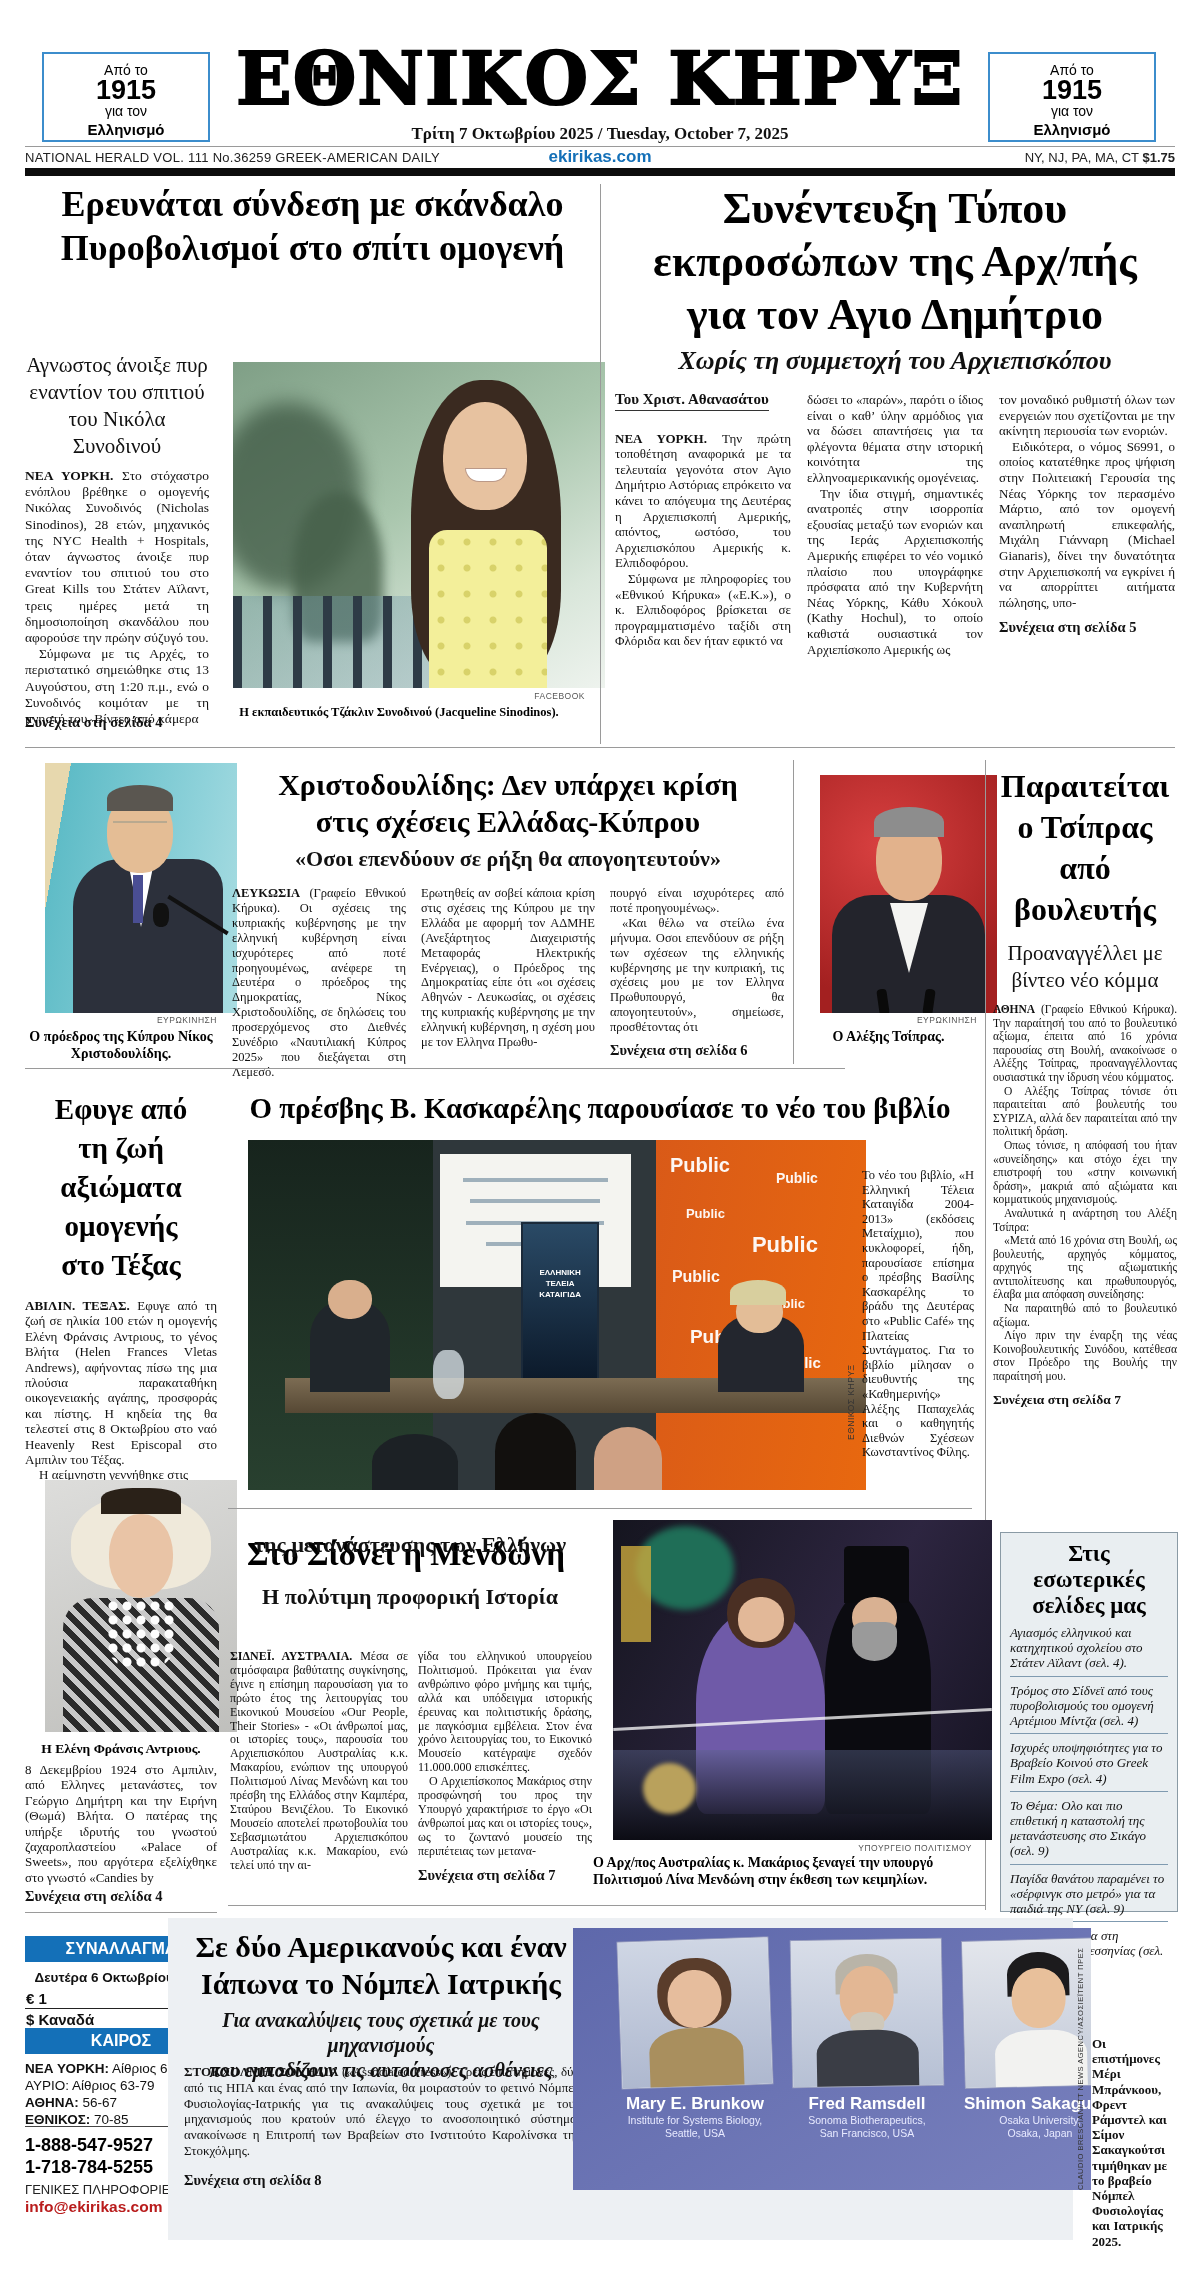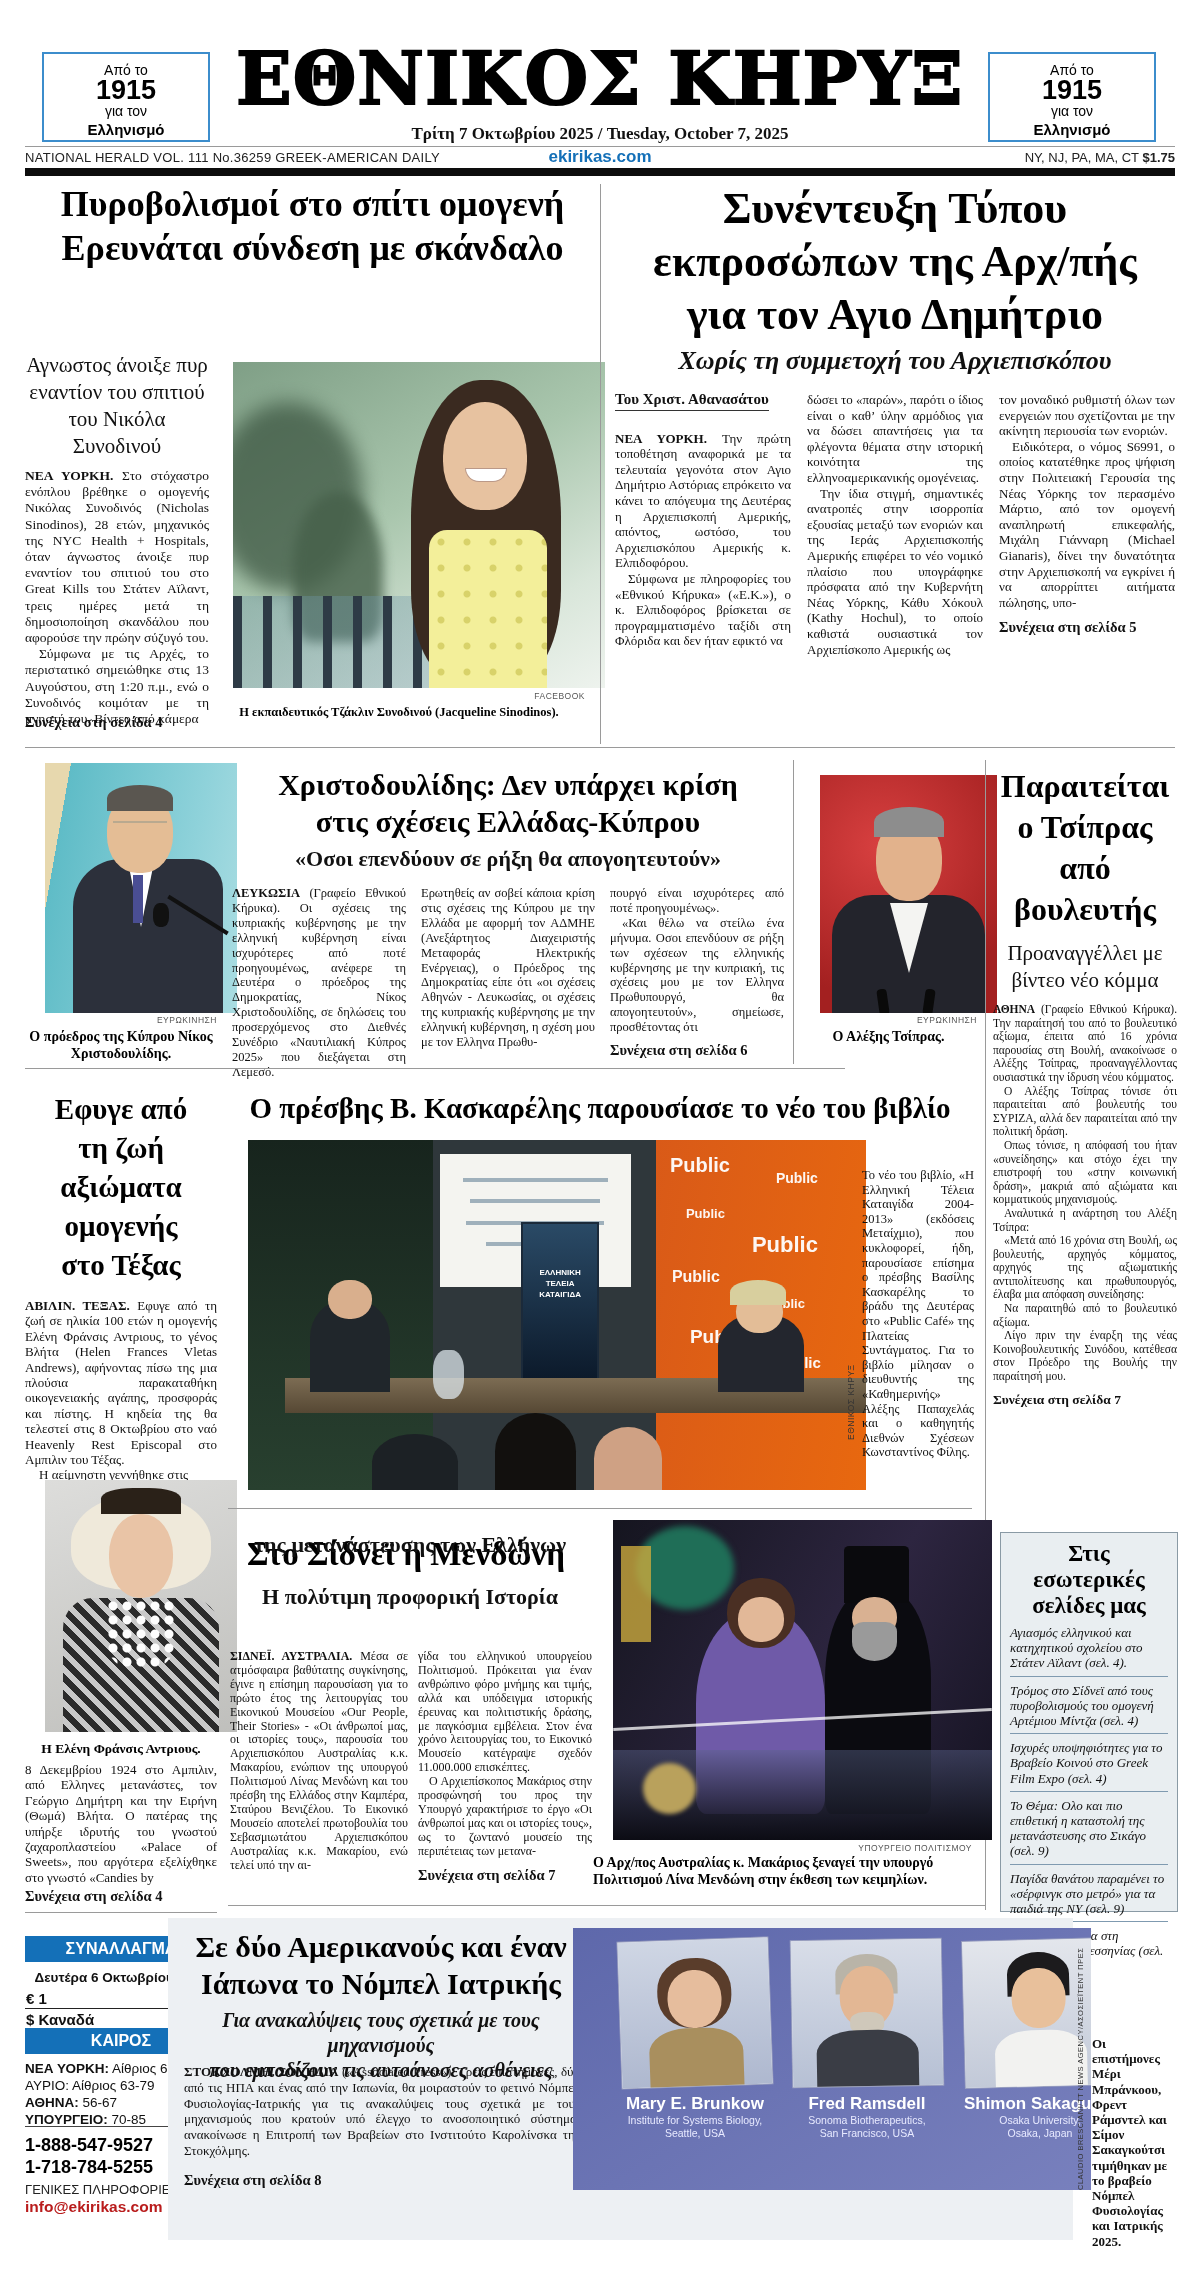--- a/index.html
+++ b/index.html
@@ -118,22 +118,22 @@
     <div class="l3">για τον</div>
     <div class="l4">Ελληνισμό</div>
   </div>
   <div class="rule-h" style="left:25px;top:146px;width:1150px;"></div>
   <div class="abs sans" id="info-left">NATIONAL HERALD VOL. 111   No.36259   GREEK-AMERICAN DAILY</div>
   <div class="abs sans" id="info-site">ekirikas.com</div>
   <div class="abs sans" id="info-right"><span>NY, NJ, PA, MA, CT</span> <b>$1.75</b></div>
   <div class="thick-bar" style="left:25px;top:168px;width:1150px;height:8px;"></div>
 
   <div class="abs bighead" id="shoot-headline">
+    <div>Ερευνάται σύνδεση με σκάνδαλο</div>
     <div>Πυροβολισμοί στο σπίτι ομογενή</div>
-    <div>Ερευνάται σύνδεση με σκάνδαλο</div>
   </div>
   <div class="abs" id="shoot-subhead">Αγνωστος άνοιξε πυρ εναντίον του σπιτιού του Νικόλα Συνοδινού</div>
   <div class="abs newsbody" id="shoot-body">
     <p class="first"><b class="lead">ΝΕΑ ΥΟΡΚΗ.</b> <span>Στο στόχαστρο ενόπλου βρέθηκε ο ομογενής Νικόλας Συνοδινός (Nicholas Sinodinos), 28 ετών, μηχανικός της NYC Health + Hospitals, όταν άγνωστος άνοιξε πυρ εναντίον του σπιτιού του στο Great Kills του Στάτεν Αϊλαντ, τρεις ημέρες μετά τη δημοσιοποίηση σκανδάλου που αφορούσε την πρώην σύζυγό του.</span></p>
     <p>Σύμφωνα με τις Αρχές, το περιστατικό σημειώθηκε στις 13 Αυγούστου, στη 1:20 π.μ., ενώ ο Συνοδινός κοιμόταν με τη μνηστή του. Βίντεο από κάμερα</p>
   </div>
   <div class="abs cont" id="shoot-cont">Συνέχεια στη σελίδα 4</div>
 
   <div class="photo" style="left:213px;top:362px;width:372px;height:326px;">
     <div class="shape" style="inset:0;background:linear-gradient(150deg,#7f9f86,#a9c6ad 45%,#d9e6da 78%,#eef3ee);"></div>
@@ -283,21 +283,21 @@
     <div class="xrow">
       <span>$ Καναδά</span>
       <span>$0.72</span>
     </div>
   </div>
   <div class="bluebar" style="left:25px;top:2028px;">ΚΑΙΡΟΣ</div>
   <div class="abs" style="left:25px;top:2060px;width:192px;">
     <div class="wline"><b>ΝΕΑ ΥΟΡΚΗ:</b> <span>Αίθριος 60-80</span></div>
     <div class="wline"><span>ΑΥΡΙΟ:</span> <span>Αίθριος 63-79</span></div>
     <div class="wline"><b>ΑΘΗΝΑ:</b> <span>56-67</span></div>
-    <div class="wline"><b>ΥΠΟΥΡΓΕΙΟ:</b> <span>70-85</span></div>
+    <div class="wline"><b>ΕΘΝΙΚΟΣ:</b> <span>70-85</span></div>
   </div>
   <div class="rule-h" style="left:25px;top:2126px;width:192px;background:#444;"></div>
   <div class="abs" style="left:25px;top:2134px;width:192px;">
     <div class="phone">1-888-547-9527</div>
     <div class="phone">1-718-784-5255</div>
   </div>
   <div class="abs sans" style="left:25px;top:2182px;font-size:13px;color:#222;">ΓΕΝΙΚΕΣ ΠΛΗΡΟΦΟΡΙΕΣ</div>
   <div class="abs sans" style="left:25px;top:2198px;font-weight:bold;font-size:15.5px;color:#b91c1c;">info@ekirikas.com</div>
 
   <div class="abs bighead" id="book-headline">Ο πρέσβης Β. Κασκαρέλης παρουσίασε το νέο του βιβλίο</div>

